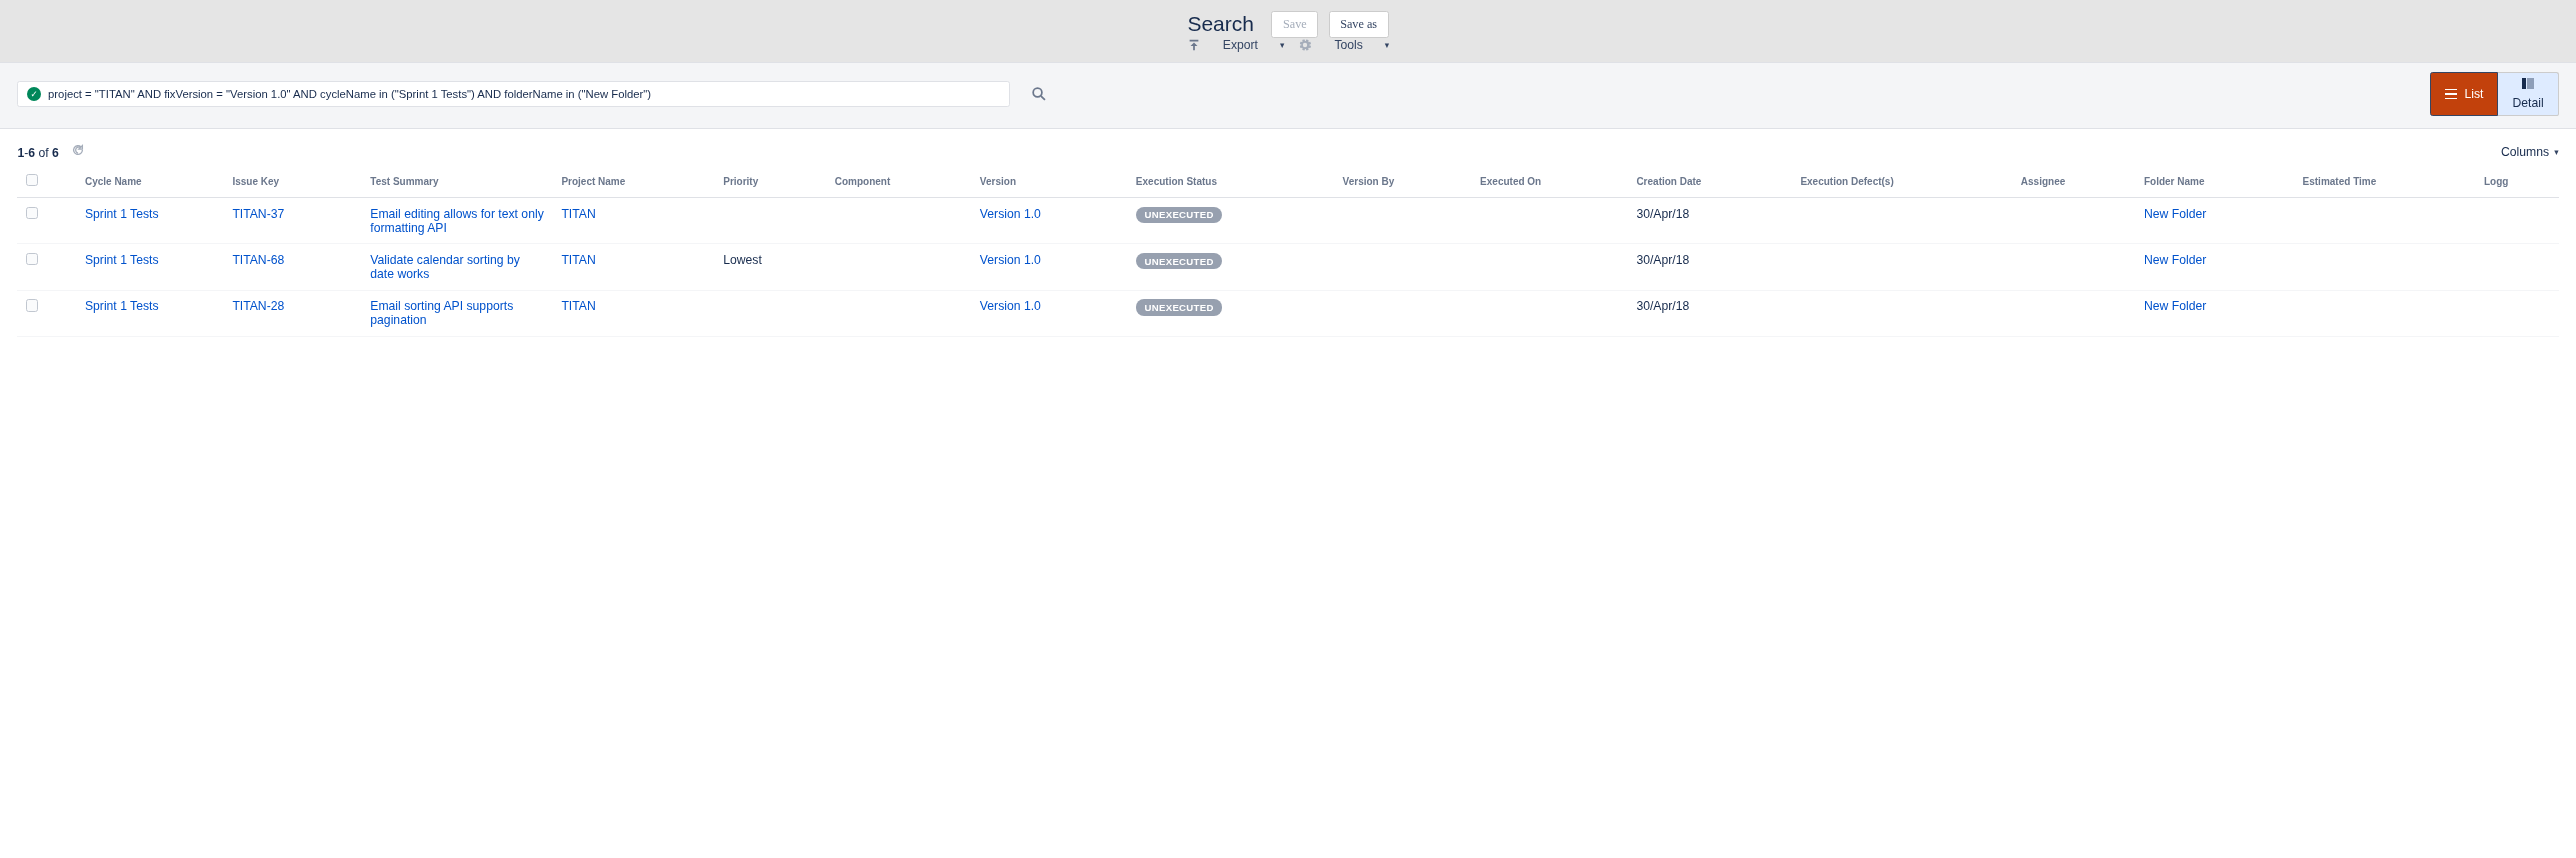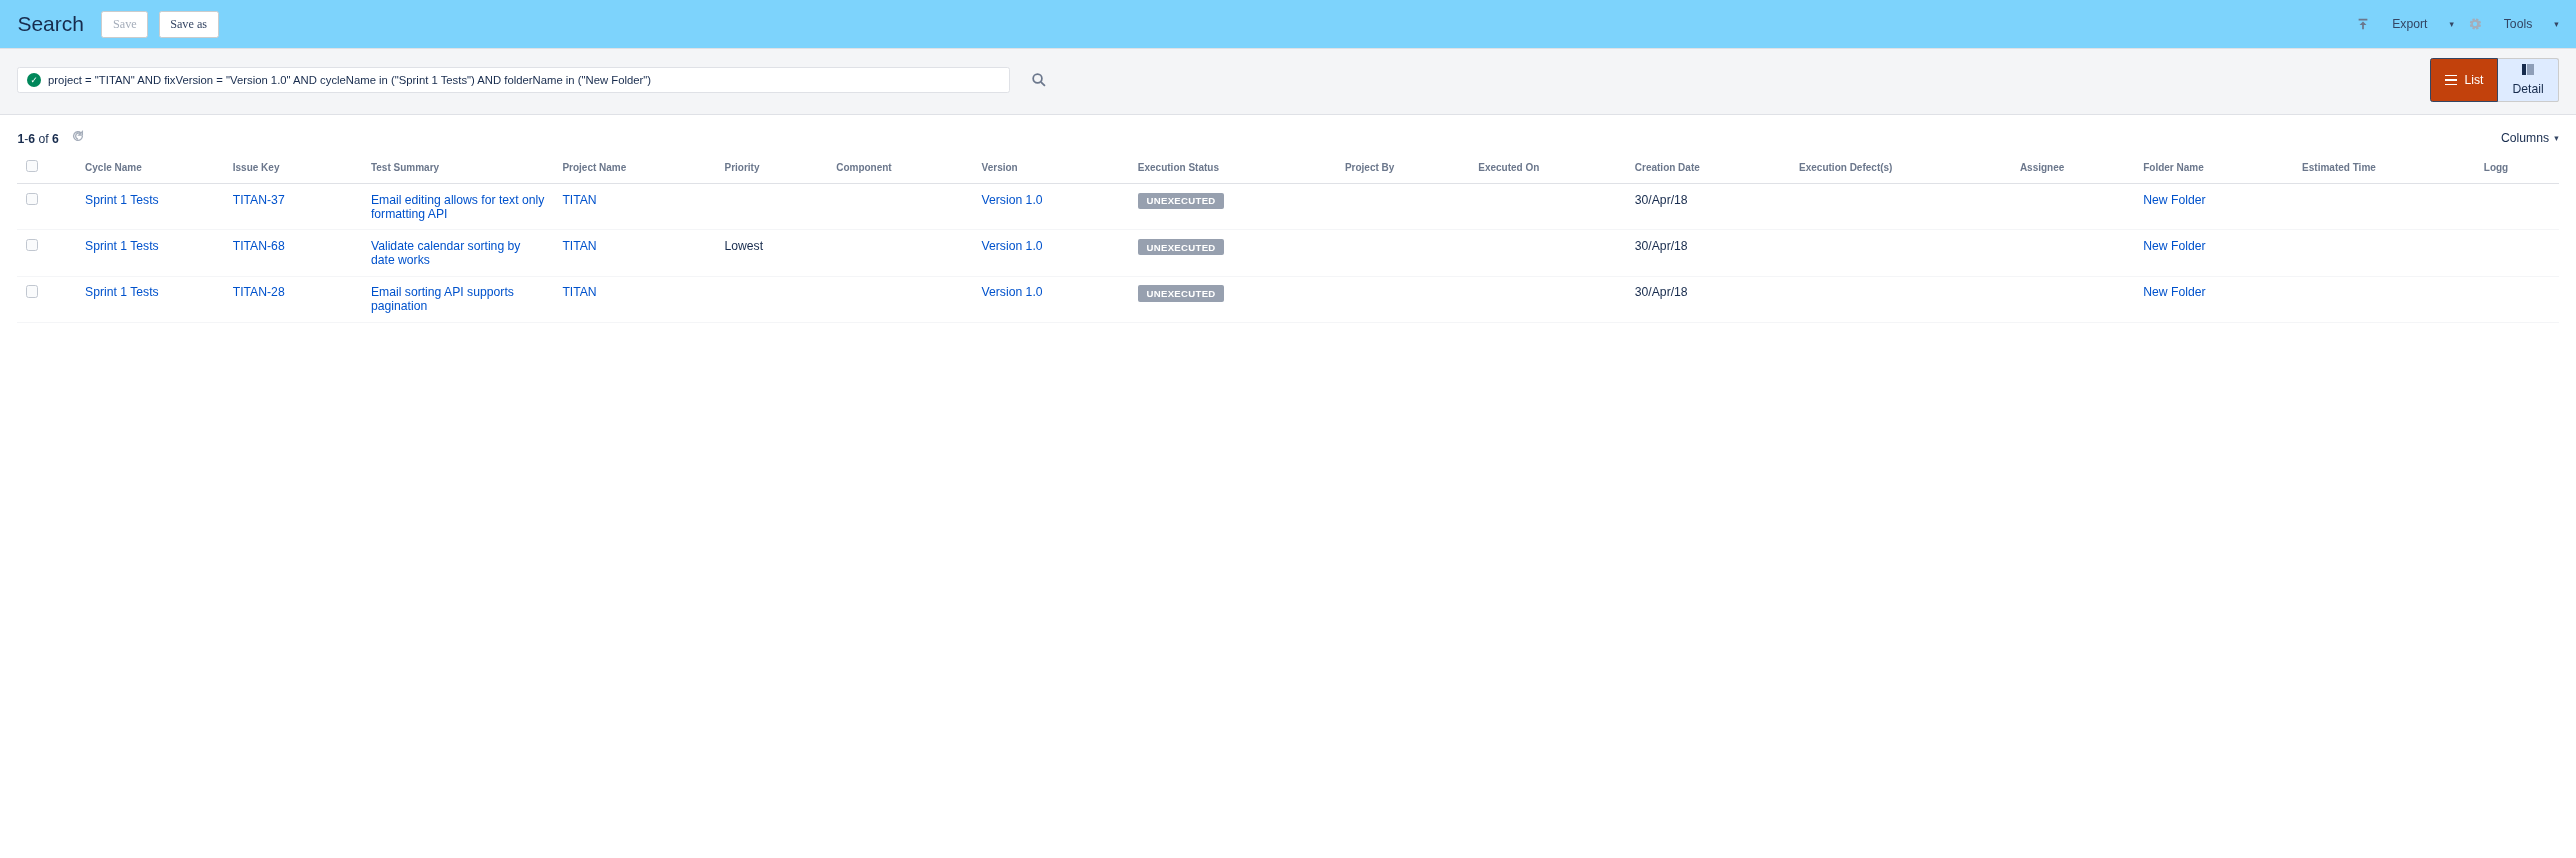--- a/index.html
+++ b/index.html
@@ -1,19 +1,19 @@
 <!DOCTYPE html>
 <html style="font-size:14px"><head>
 <meta charset="utf-8">
 <style>
 * { box-sizing: border-box; margin: 0; padding: 0; }
 body { font-family: -apple-system, BlinkMacSystemFont, "Segoe UI", Helvetica, Arial, sans-serif; font-size: 12.2px; color: #172b4d; background: #fff; }
 
 
-.header-bar { background: #7dd3fc; border-bottom: 0.9px solid #dfe1e6; padding: 10.5px 17.4px; display: flex; align-items: center; justify-content: space-between; }
+.header-bar { background: #e5e5e5; border-bottom: 0.9px solid #dfe1e6; padding: 10.5px 17.4px; display: flex; align-items: center; justify-content: space-between; flex-direction: column; }
 .header-left { display: flex; align-items: center; gap: 10.5px; }
 .page-title { font-size: 21px; font-weight: 500; color: #172b4d; margin-right: 7px; }
 .btn { background: #fff; border: 0.9px solid #ccc; border-radius: 2.6px; padding: 5.2px 10.5px; font-size: 12.2px; cursor: pointer; color: #344563; font-family: Liberation Serif, serif; }
 .btn-disabled { color: #a5adba; cursor: default; }
 .header-right { display: flex; align-items: center; gap: 14px; }
 .header-action { display: flex; align-items: center; gap: 22px; color: #344563; cursor: pointer; font-size: 12.2px; }
 .gear-icon, .export-icon { width: 14px; height: 14px; display: inline-flex; align-items: center; justify-content: center; }
 .caret { font-size: 8.7px; color: #344563; }
 
 
@@ -40,21 +40,21 @@
 .refresh-icon { margin-left: 8.7px; color: #a5adba; cursor: pointer; display: inline-flex; }
 .columns-btn { display: flex; align-items: center; gap: 5.2px; font-size: 12.2px; color: #172b4d; cursor: pointer; }
 
 
 .table-wrap { overflow-x: auto; padding: 0 17.4px; }
 table { width: 100%; border-collapse: collapse; table-layout: auto; }
 th { text-align: left; font-size: 10px; font-weight: 600; color: #6b778c; padding: 7px 8.7px 8.7px; border-bottom: 0.9px solid #dfe1e6; white-space: nowrap; }
 td { padding: 8.7px 8.7px; border-bottom: 0.9px solid #f4f5f7; font-size: 12.2px; vertical-align: top; }
 td.link { color: #0052cc; cursor: pointer; }
 .checkbox { width: 12.2px; height: 12.2px; border: 0.9px solid #c1c7d0; border-radius: 2.6px; background: #fafbfc; cursor: pointer; display: inline-block; }
-.status-badge { display: inline-block; background: #97a0af; color: #fff; font-size: 9.6px; font-weight: 700; padding: 2.6px 8.7px; border-radius: 2px; letter-spacing: 0.3px; }
+.status-badge { display: inline-block; background: #97a0af; color: #fff; font-size: 9.6px; font-weight: 700; padding: 2.6px 8.7px; border-radius: 8px; letter-spacing: 0.3px; }
 .col-summary { max-width: 96px; }
 .col-cycle { max-width: 70px; }
 
 svg { display: block; }
 </style>
 </head>
 <body>
 
 <div class="header-bar">
   <div class="header-left">
@@ -137,21 +137,21 @@
       <tr>
         <th><span class="checkbox"></span></th>
       <th>Cycle Name</th>
           <th>Issue Key</th>
           <th>Test Summary</th>
           <th>Project Name</th>
           <th>Priority</th>
           <th>Component</th>
           <th>Version</th>
           <th>Execution Status</th>
-          <th>Project By</th>
+          <th>Version By</th>
           <th>Executed On</th>
           <th>Creation Date</th>
           <th>Execution Defect(s)</th>
           <th>Assignee</th>
           <th>Folder Name</th>
           <th>Estimated Time</th>
           <th>Logg</th>
         </tr>
     </thead>
     <tbody>

